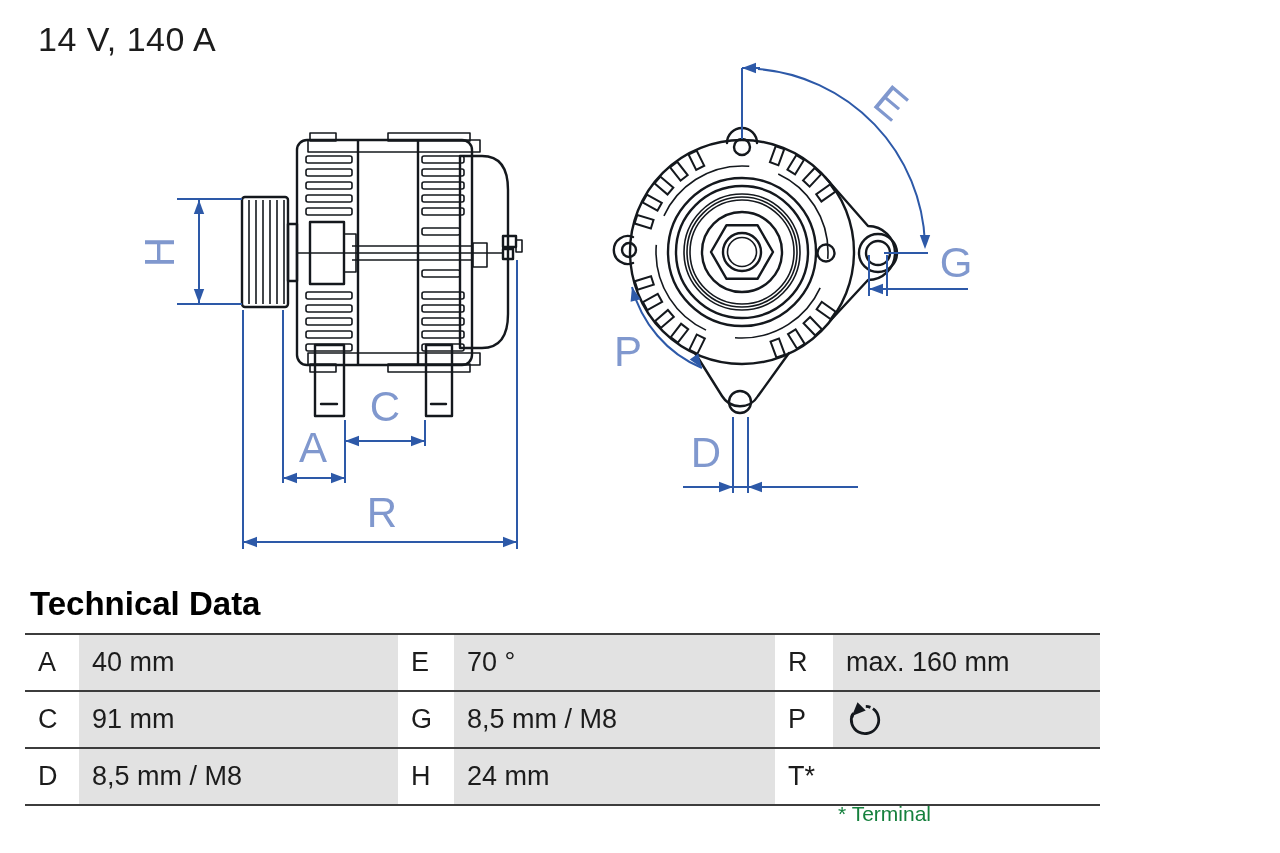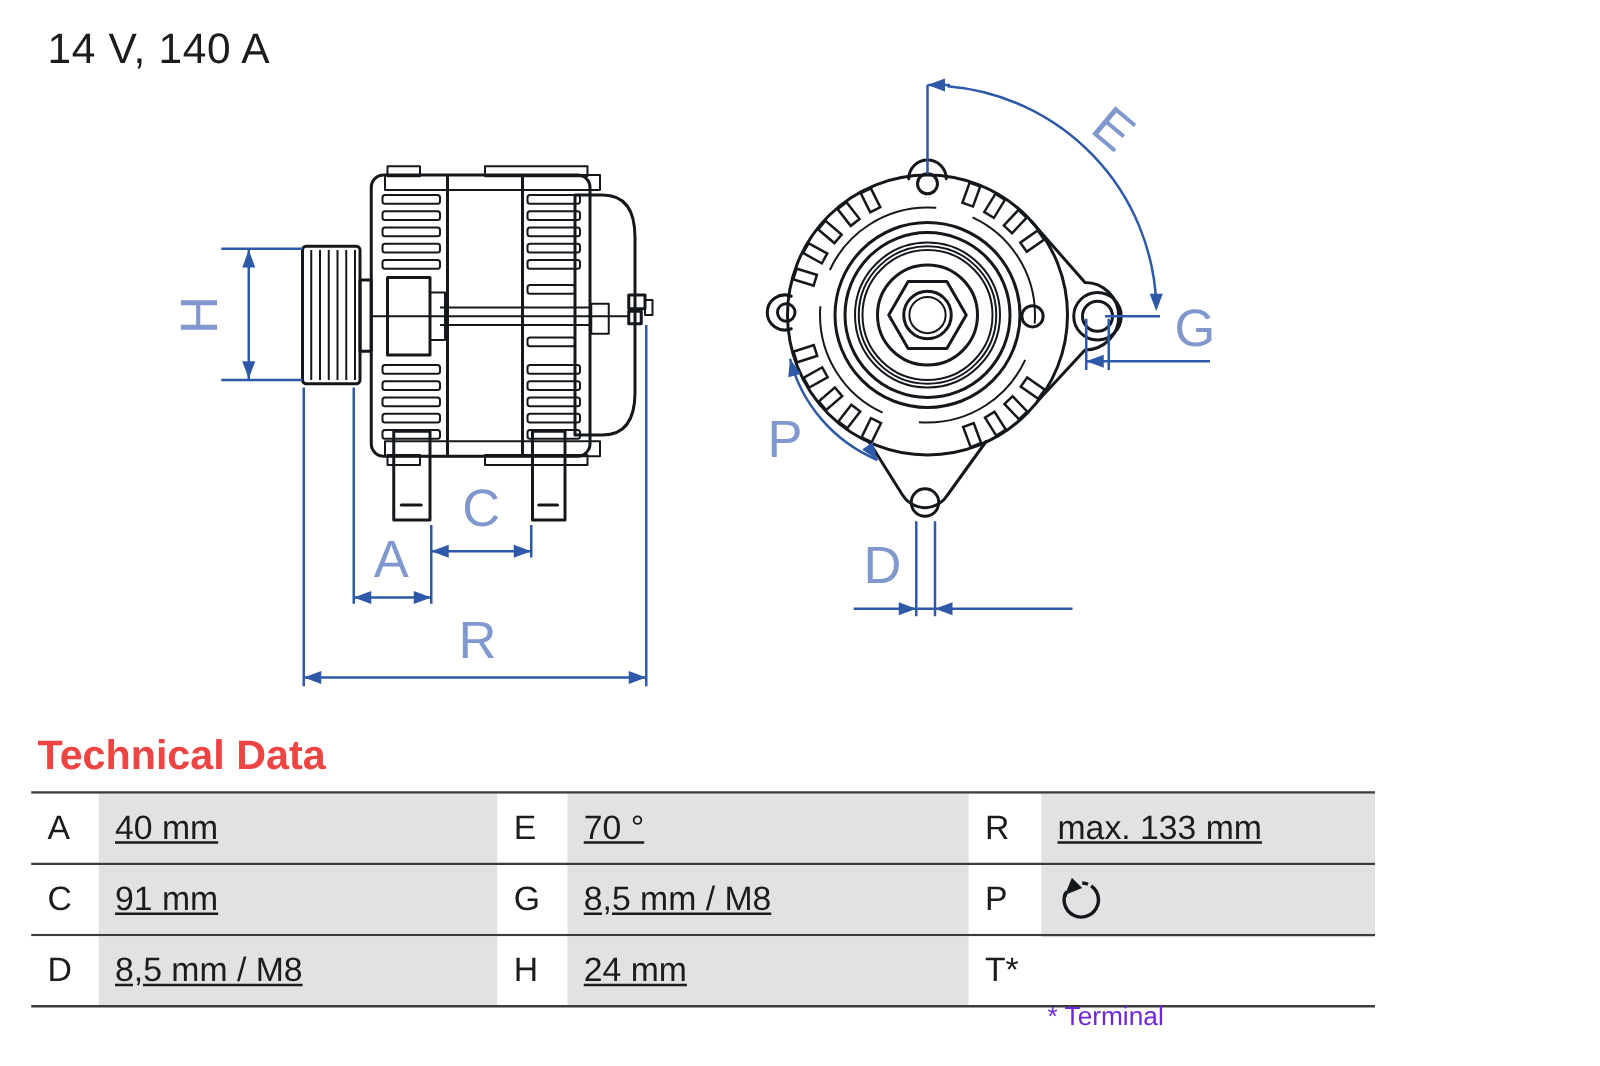--- a/index.html
+++ b/index.html
@@ -13,28 +13,28 @@
   .ln{stroke:#14181d;fill:none;stroke-width:2.4;stroke-linejoin:round;stroke-linecap:round;}
   .lnt{stroke:#14181d;fill:none;stroke-width:1.6;stroke-linejoin:round;}
   .lnf{fill:#14181d;stroke:none;}
   .dim{stroke:#2d59a8;fill:none;stroke-width:2;}
   .dimf{fill:#2d59a8;stroke:none;}
   .dlab{fill:#8098ce;font-family:"Liberation Sans",sans-serif;font-size:42px;
         text-anchor:middle;dominant-baseline:central;font-weight:400;}
   .clab{fill:#14181d;font-family:"Liberation Sans",sans-serif;font-size:22px;
         text-anchor:middle;dominant-baseline:central;}
 
-  .tech-heading{position:absolute;left:30px;top:585px;font-size:33px;font-weight:700;color:#ef4444;}
+  .tech-heading{position:absolute;left:30px;top:585px;font-size:33px;font-weight:700;color:#000000;}
   .tech-table{position:absolute;left:25px;top:633px;width:1230px;border-top:2px solid #3c3c3c;}
   .t-row{display:grid;grid-template-columns:54px 319px 56px 321px 58px 1fr;
          height:55px;border-bottom:2px solid #3c3c3c;}
   .t-cell{display:flex;align-items:center;font-size:27px;padding-left:13px;box-sizing:border-box;}
   .t-key{background:#ffffff;}
-  .t-val{background:#e2e2e2;text-decoration:underline;}
-  .footnote{position:absolute;left:838px;top:802px;font-size:21px;color:#6d28d9;}
+  .t-val{background:#e2e2e2;}
+  .footnote{position:absolute;left:838px;top:802px;font-size:21px;color:#15803d;}
 </style>
 </head>
 <body>
 
 <div class="page">
 
   <div class="title">14 V, 140 A</div>
 
   <svg class="drawing" viewBox="0 0 1280 580">
 
@@ -257,21 +257,21 @@
 
   <div class="tech-heading">Technical Data</div>
 
   <div class="tech-table">
     <div class="t-row">
       <div class="t-cell t-key">A</div>
       <div class="t-cell t-val">40 mm</div>
       <div class="t-cell t-key">E</div>
       <div class="t-cell t-val">70 °</div>
       <div class="t-cell t-key">R</div>
-      <div class="t-cell t-val">max. 133 mm</div>
+      <div class="t-cell t-val">max. 160 mm</div>
     </div>
     <div class="t-row">
       <div class="t-cell t-key">C</div>
       <div class="t-cell t-val">91 mm</div>
       <div class="t-cell t-key">G</div>
       <div class="t-cell t-val">8,5 mm / M8</div>
       <div class="t-cell t-key">P</div>
       <div class="t-cell t-val">
         <svg width="38" height="38" viewBox="0 0 36 36">
           <path d="M25.5,7.3 A13 13 0 1 1 6.2,12.5" fill="none" stroke="#14181d" stroke-width="2.6"></path>

